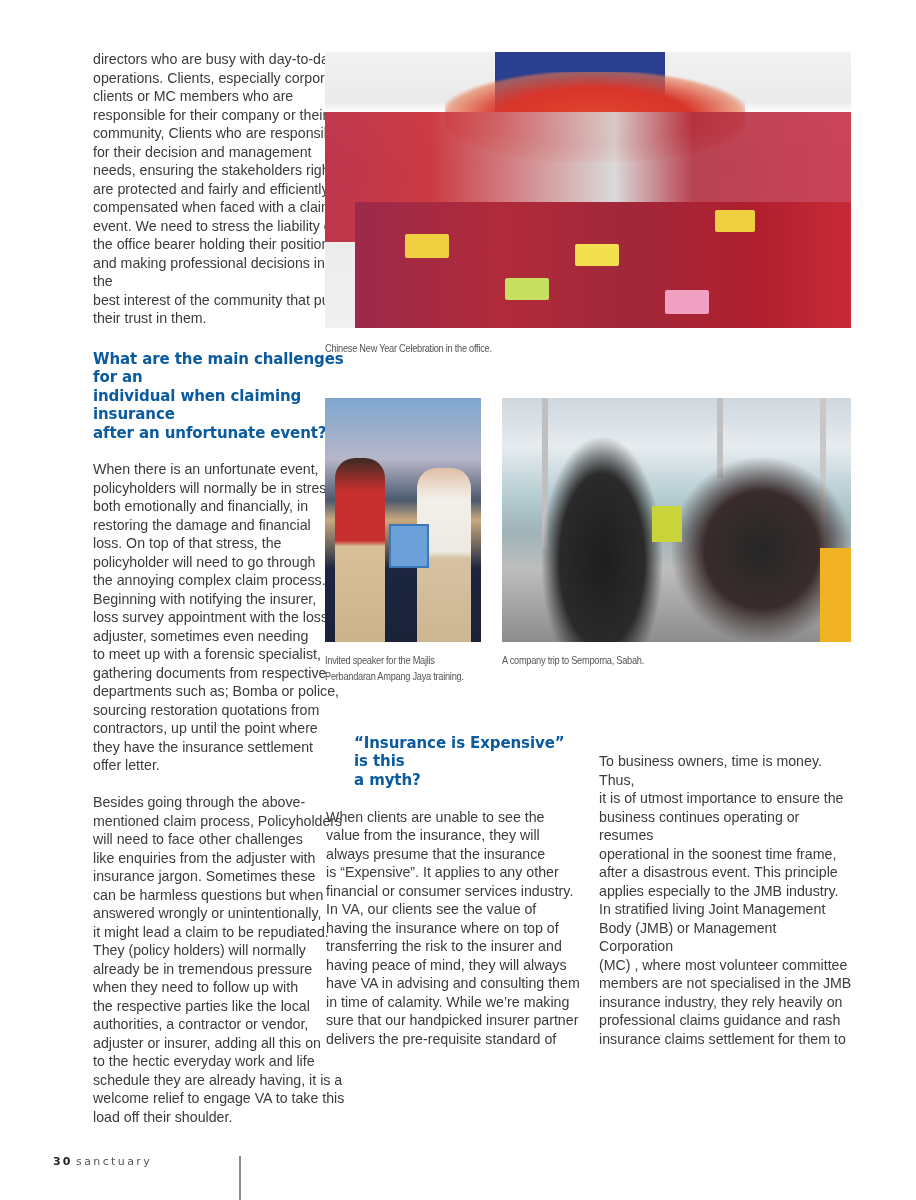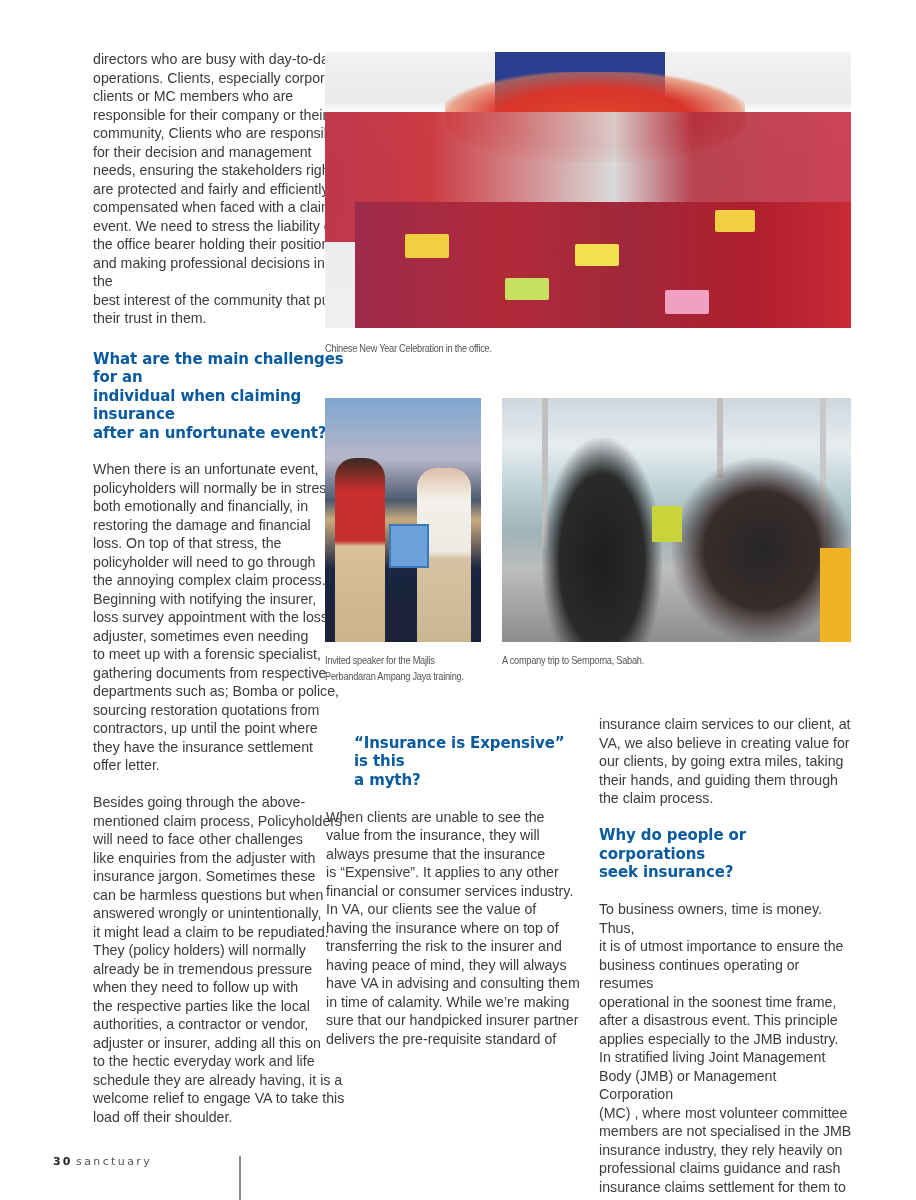--- a/index.html
+++ b/index.html
@@ -138,28 +138,21 @@
 having the insurance where on top of
 transferring the risk to the insurer and
 having peace of mind, they will always
 have VA in advising and consulting them
 in time of calamity. While we’re making
 sure that our handpicked insurer partner
 delivers the pre-requisite standard of</p>
 </div>
 
 <div id="col3" class="col">
-  <p>insurance claim services to our client, at
-VA, we also believe in creating value for
-our clients, by going extra miles, taking
-their hands, and guiding them through
-the claim process.</p>
   <div class="gap"></div>
-  <h3 class="heading" style="color: rgb(10, 90, 160);">Why do people or corporations
-seek insurance?</h3>
   <div class="gap"></div>
   <p>To business owners, time is money. Thus,
 it is of utmost importance to ensure the
 business continues operating or resumes
 operational in the soonest time frame,
 after a disastrous event. This principle
 applies especially to the JMB industry.
 In stratified living Joint Management
 Body (JMB) or Management Corporation
 (MC) , where most volunteer committee

